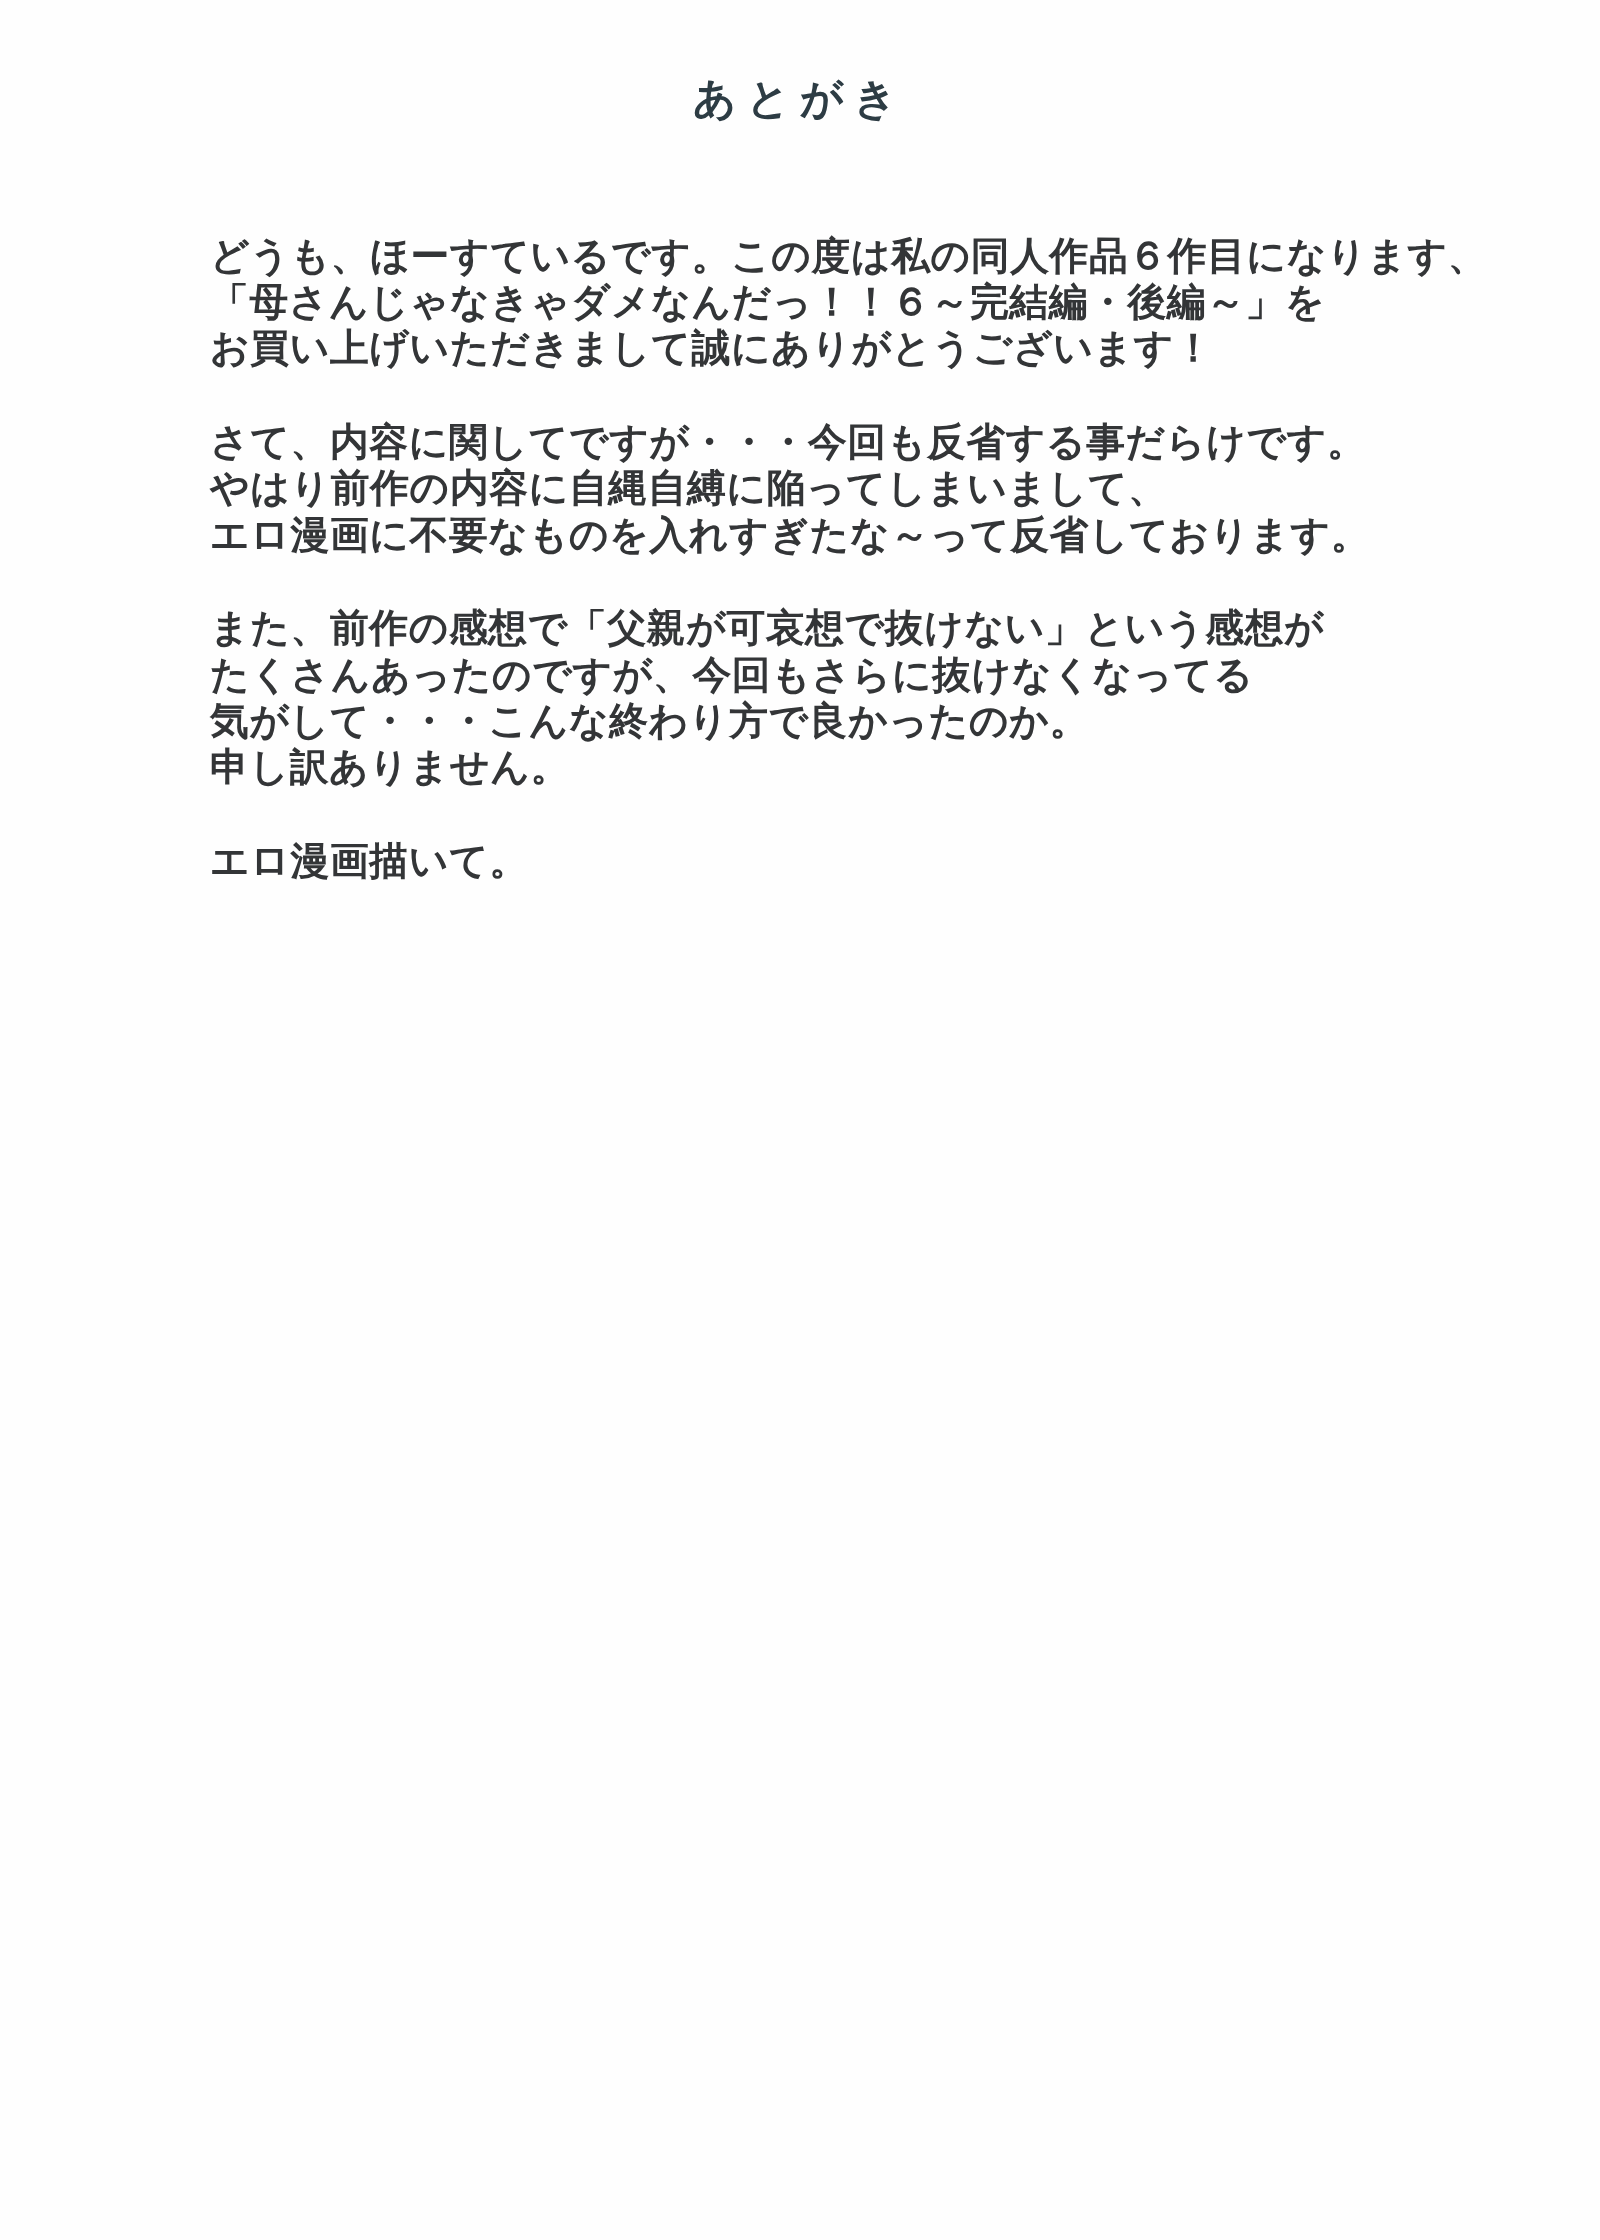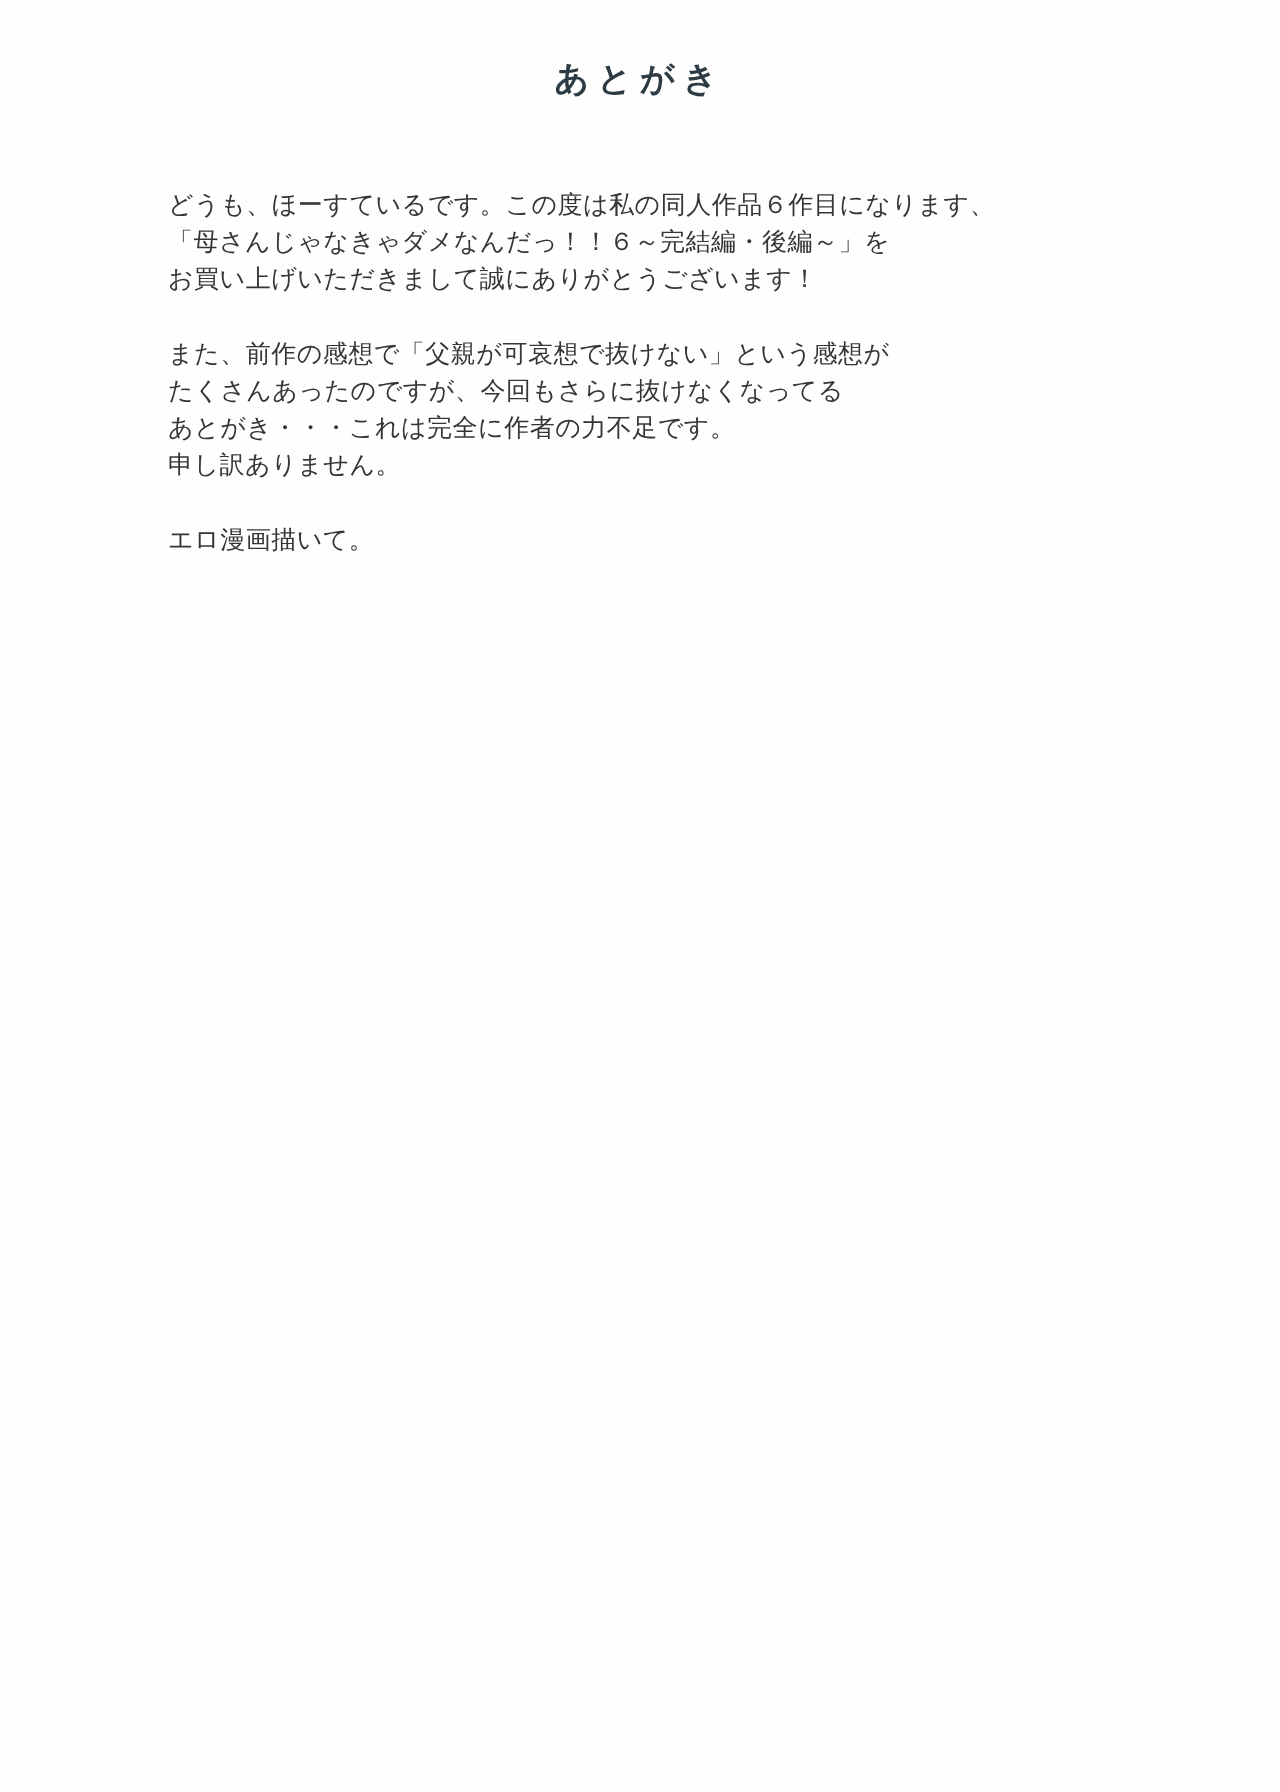--- a/index.html
+++ b/index.html
@@ -26,23 +26,23 @@
     font-weight: 700;
     letter-spacing: 8px;
     color: #2d3c44;
   }
   .body-text {
     position: absolute;
     top: 186px;
     left: 168px;
     right: 70px;
     color: #333537;
-    font-size: 25px;
+    font-size: 31px;
     line-height: 37px;
-    font-weight: 400;
+    font-weight: 700;
   }
   .body-text p {
     margin: 0 0 38px 0;
     white-space: pre-line;
     letter-spacing: 0.5px;
   }
   .footer-row {
     position: absolute;
     top: 1438px;
     left: 175px;
@@ -59,21 +59,24 @@
 <body>
 
 <div class="page">
 
   <h1 class="title">あとがき</h1>
 
   <div class="body-text">
     <p>どうも、ほーすているです。この度は私の同人作品６作目になります、
 「母さんじゃなきゃダメなんだっ！！６～完結編・後編～」を
 お買い上げいただきまして誠にありがとうございます！</p>
+    <p>さて、内容に関してですが・・・今回も反省する事だらけです。
+やはり前作の内容に自縄自縛に陥ってしまいまして、
+エロ漫画に不要なものを入れすぎたな～って反省しております。</p>
     <p>また、前作の感想で「父親が可哀想で抜けない」という感想が
 たくさんあったのですが、今回もさらに抜けなくなってる
-あとがき・・・これは完全に作者の力不足です。
+気がして・・・こんな終わり方で良かったのか。
 申し訳ありません。</p>
     <p>エロ漫画描いて。</p>
   </div>
 
 
 </div>
 
 </body></html>

